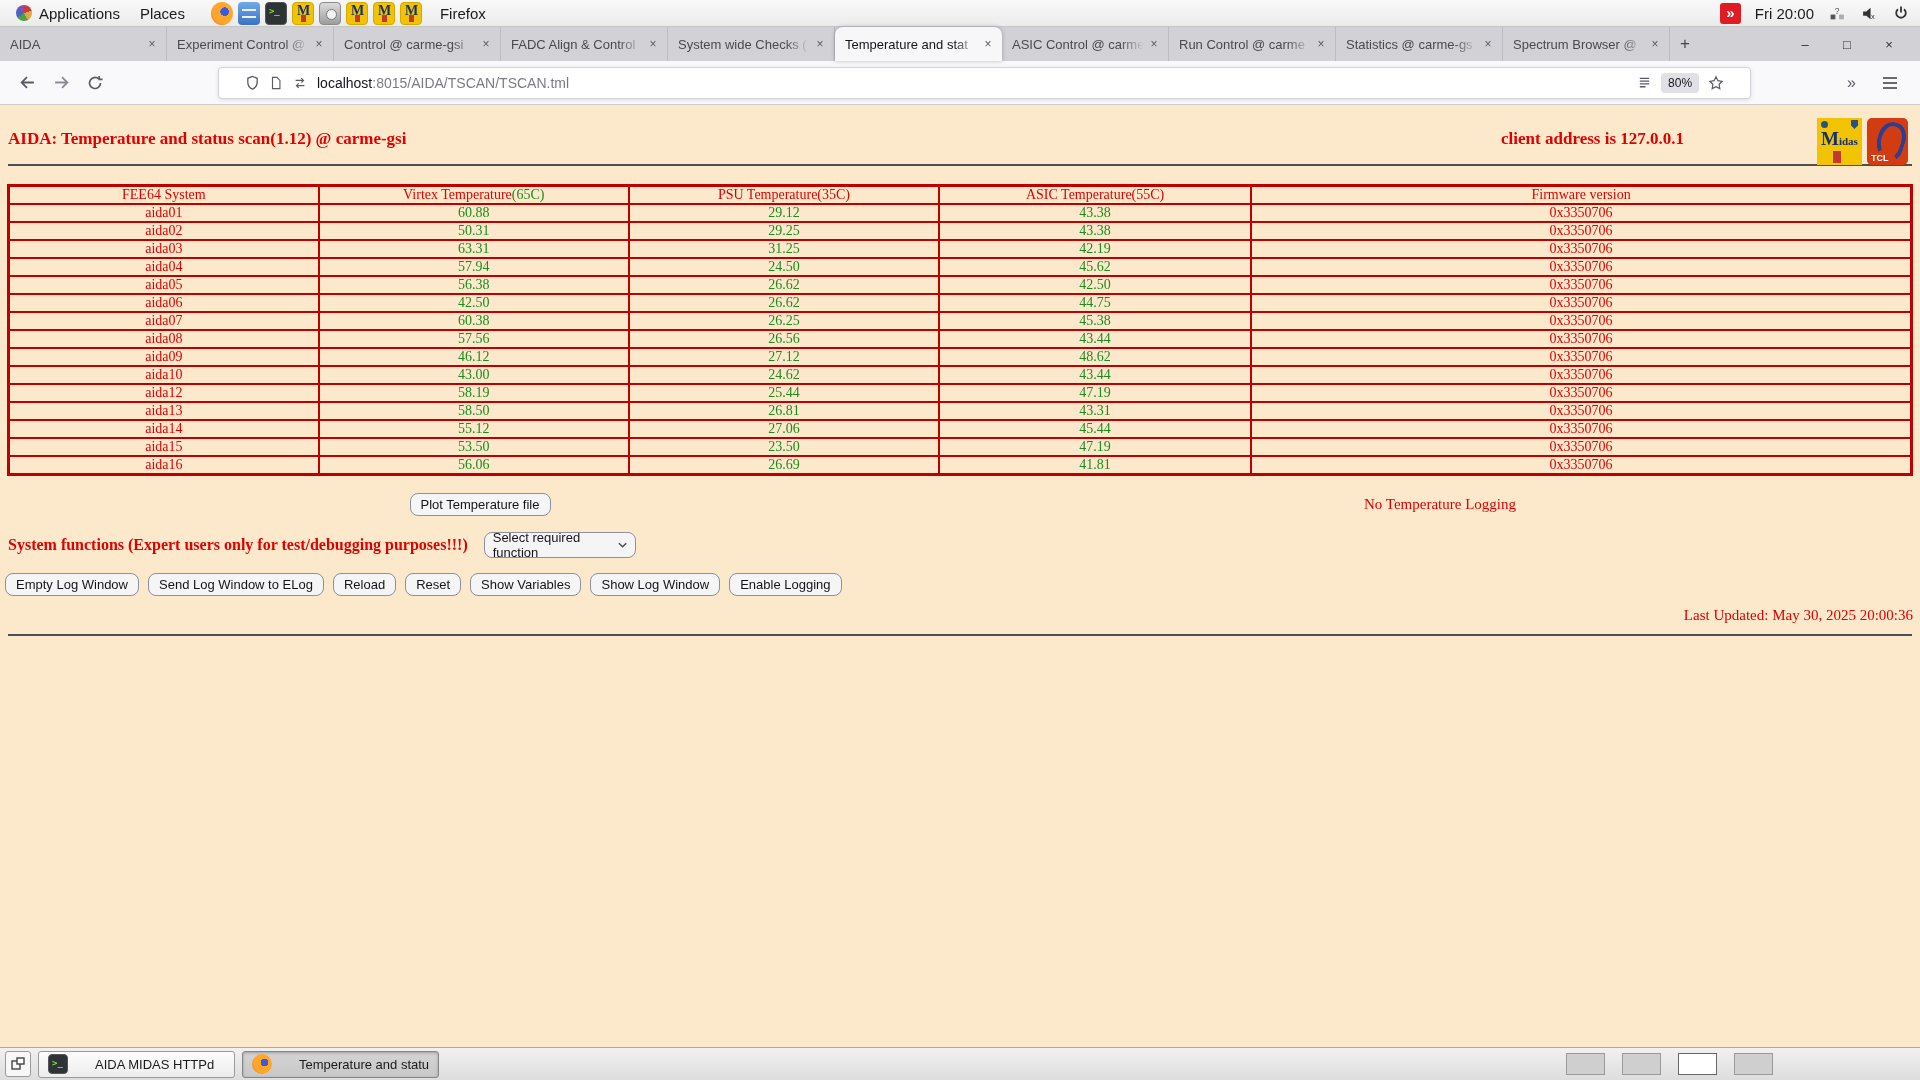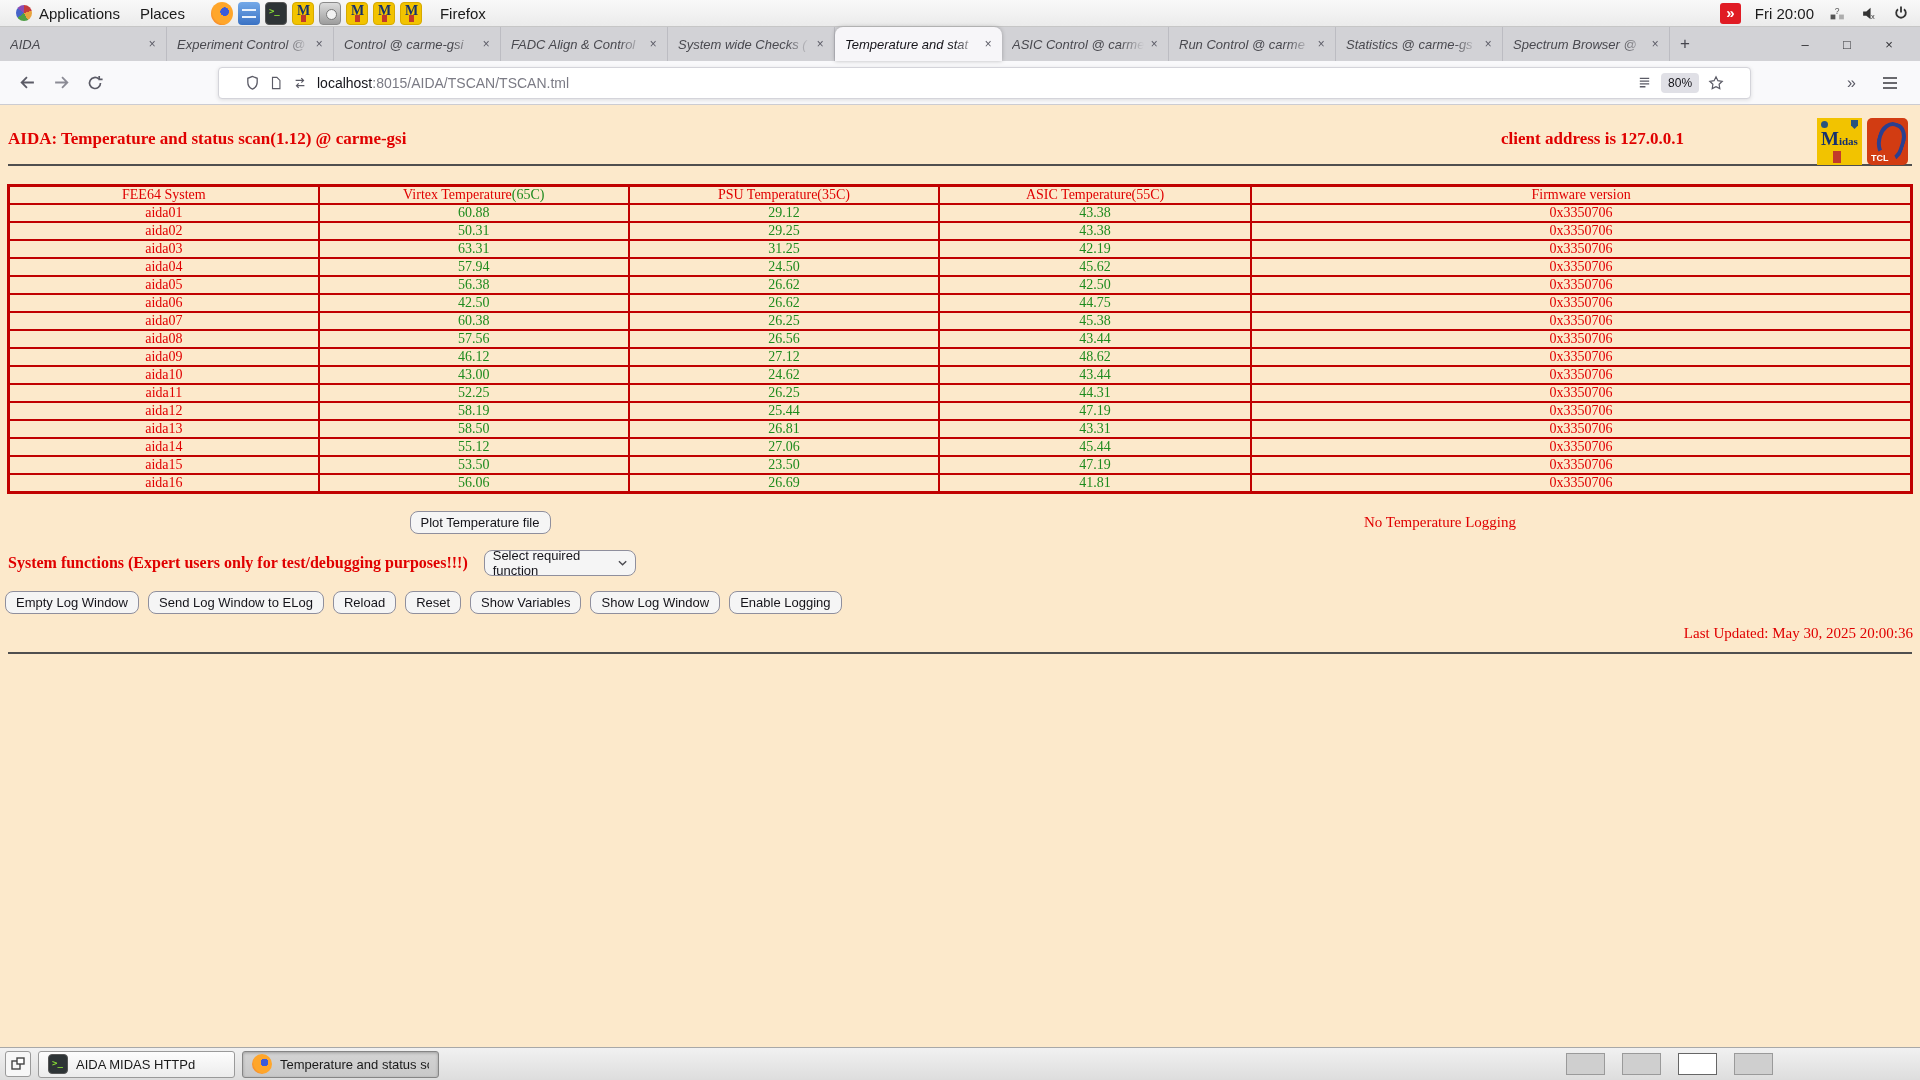--- a/index.html
+++ b/index.html
@@ -42,21 +42,21 @@
   .panel-app-label { margin-left:10px; }
   .panel-right { margin-left:auto; display:flex; align-items:center; gap:14px; }
   .tray-red { width:21px; height:21px; background:#e01b24; border-radius:3px; color:#fff;
     text-align:center; line-height:19px; font-size:15px; font-weight:bold; }
   .clock { font-size:15px; }
   .tray-ic { width:18px; height:18px; display:inline-flex; align-items:center; justify-content:center; }
 
   
   .tabbar { height:34px; flex:0 0 34px; background:#d2d2d6; display:flex; align-items:stretch; }
   .tab { width:167px; display:flex; align-items:center; padding:0 7px 0 10px;
-    font-size:13px; color:#49494f; border-right:1px solid #bcbcc2; position:relative; cursor:default;font-style:italic; }
+    font-size:13px; color:#49494f; border-right:1px solid #bcbcc2; position:relative; cursor:default; }
   .tab .t-title { flex:1; white-space:nowrap; overflow:hidden;
     mask-image:linear-gradient(90deg,#000 82%,transparent); -webkit-mask-image:linear-gradient(90deg,#000 82%,transparent); }
   .tab .close { margin-left:3px; color:#5b5b66; font-size:12px; width:14px; text-align:center; }
   .tab.active { background:#f7f6f9; border-radius:8px 8px 0 0; color:#15141a;
     border-right:none; box-shadow:0 0 4px rgba(0,0,0,.25); z-index:2; }
   .new-tab { width:30px; display:flex; align-items:center; justify-content:center;
     font-size:17px; color:#45454d; }
   .win-controls { margin-left:auto; display:flex; align-items:center; padding-right:10px; }
   .win-btn { width:42px; text-align:center; font-size:13px; color:#2f2f33; }
 
@@ -123,21 +123,21 @@
   
   .taskbar { height:33px; flex:0 0 33px; background:linear-gradient(#f1f1f1,#dddddd);
     border-top:1px solid #a8a8a8; display:flex; align-items:center; padding:0 5px; gap:7px; }
   .show-desktop { width:26px; height:26px; border:1px solid #9a9a9a; border-radius:3px; background:#f7f7f7;
     display:flex; align-items:center; justify-content:center; }
   .task-item { width:197px; height:27px; display:flex; align-items:center; gap:8px; padding:0 9px;
     border:1px solid #9a9a9a; border-radius:3px; background:linear-gradient(#fdfdfd,#ececec);
     font-size:13px; color:#1a1a1a; }
   .task-item.active { background:linear-gradient(#d4d4d4,#c8c8c8); border-color:#858585;
     box-shadow:inset 0 1px 3px rgba(0,0,0,.25); }
-  .task-item .t-label { white-space:nowrap; overflow:hidden; }
+  .task-item .t-label { white-space:nowrap; overflow:hidden;margin-left:19px; }
   .t-mini { width:20px; height:20px; flex:0 0 20px; display:inline-block; border-radius:4px; position:relative; }
   .pager { margin-left:auto; margin-right:142px; display:flex; gap:17px; }
   .ws-cell { width:39px; height:22px; background:#cfcfcf; border:1px solid #9a9a9a; }
   .ws-cell.active { background:#ffffff; border-color:#666; }
 
   svg { display:block; }
 </style>
 </head>
 <body>
 
@@ -393,27 +393,20 @@
     <td class="c-red">0x3350706</td>
   </tr>
           <tr>
     <td class="c-red">aida10</td>
     <td class="c-green">43.00</td>
     <td class="c-green">24.62</td>
     <td class="c-green">43.44</td>
     <td class="c-red">0x3350706</td>
   </tr>
           <tr>
-    <td class="c-red">aida11</td>
-    <td class="c-green">52.25</td>
-    <td class="c-green">26.25</td>
-    <td class="c-green">44.31</td>
-    <td class="c-red">0x3350706</td>
-  </tr>
-          <tr>
     <td class="c-red">aida12</td>
     <td class="c-green">58.19</td>
     <td class="c-green">25.44</td>
     <td class="c-green">47.19</td>
     <td class="c-red">0x3350706</td>
   </tr>
           <tr>
     <td class="c-red">aida13</td>
     <td class="c-green">58.50</td>
     <td class="c-green">26.81</td>

